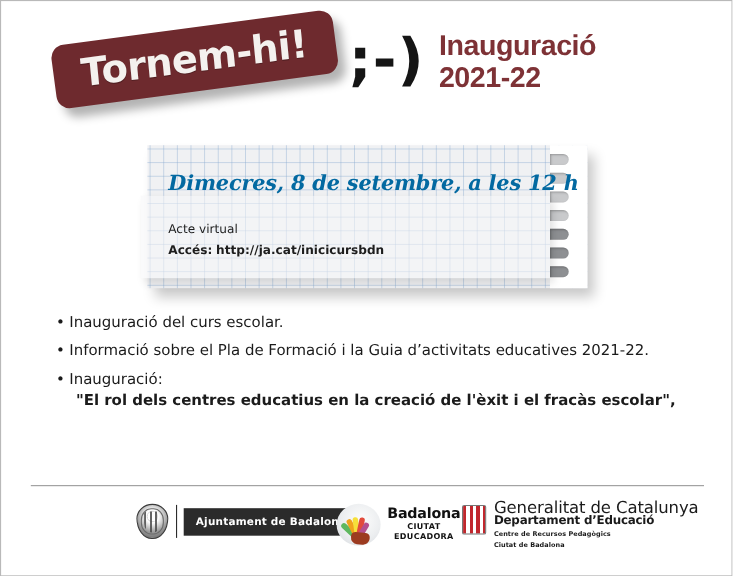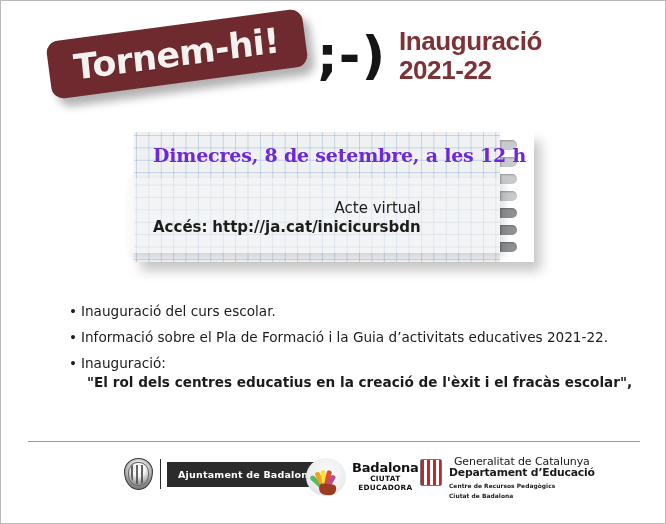--- a/index.html
+++ b/index.html
@@ -93,51 +93,50 @@
     box-shadow:1px 1px 2px rgba(0,0,0,.25) inset;
   }
   .note-holes i.dark{background:#8e9093;}
   .note-overlay{
     position:absolute;left:-6px;top:46px;
     width:372px;height:75px;
     background:rgba(245,246,248,.55);
     box-shadow:4px 4px 8px rgba(0,0,0,.13);
   }
   .note-date{
-    position:absolute;left:19px;top:12px;
-    color:#6d28d9;
+    position:absolute;left:19px;top:24px;
+    color:#0369a1;
     font-family:"DejaVu Serif", serif;
-    font-weight:bold;
+    font-style:italic;font-weight:bold;
     font-size:19px;
     letter-spacing:-0.2px;
     white-space:nowrap;
   }
   .note-lines{
     position:absolute;left:19px;top:67px;
     color:#1d1d1d;
     font-family:"DejaVu Sans", sans-serif;
-    font-size:15px;
+    font-size:11px;
     line-height:19px;
     font-weight:500;
     white-space:nowrap;
-    text-align:right;
   }
   .note-lines .lbl{font-weight:bold;}
 
   
   .program{position:absolute;left:50px;top:283px;width:600px;}
   .program-title{
     color:#5f89c8;
     font-family:"DejaVu Sans", sans-serif;
     font-weight:bold;
     font-size:18px;
     margin:0 0 6px 0;
     letter-spacing:-0.2px;
   }
-  .bullets{list-style:none;margin:18px;padding:0;}
+  .bullets{list-style:none;margin:0;padding:0;}
   .bullets li{
     position:relative;
     padding-left:12px;
     margin-bottom:7px;
     color:#1b1b1b;
     font-family:"DejaVu Sans", sans-serif;
     font-size:13.6px;
     line-height:19px;
     white-space:nowrap;
   }
@@ -215,21 +214,21 @@
 
   .logo-gen{position:absolute;left:419px;top:0px;display:flex;align-items:flex-start;}
   .gen-mark{
     width:20px;height:25px;flex:none;margin-top:3px;
     background:
       repeating-linear-gradient(to right, #c1272d 0 3px, #ffffff 3px 6px);
     border:1px solid #777;
     border-radius:2px;
   }
   .gen-text{margin-left:7px;font-family:"DejaVu Sans", sans-serif;color:#1a1a1a;}
-  .gen-text .g1{font-size:11px;line-height:11px;letter-spacing:-.1px;text-align:center;}
+  .gen-text .g1{font-size:15px;line-height:11px;letter-spacing:-.1px;text-align:center;}
   .gen-text .g2{font-size:10.8px;font-weight:bold;line-height:12.5px;letter-spacing:-.2px;}
   .gen-text .g3{font-size:5.9px;line-height:7.3px;font-weight:bold;margin-top:3px;letter-spacing:.05px;}
 </style>
 </head>
 <body>
 
 <div class="page">
 
   <div class="header">
 

